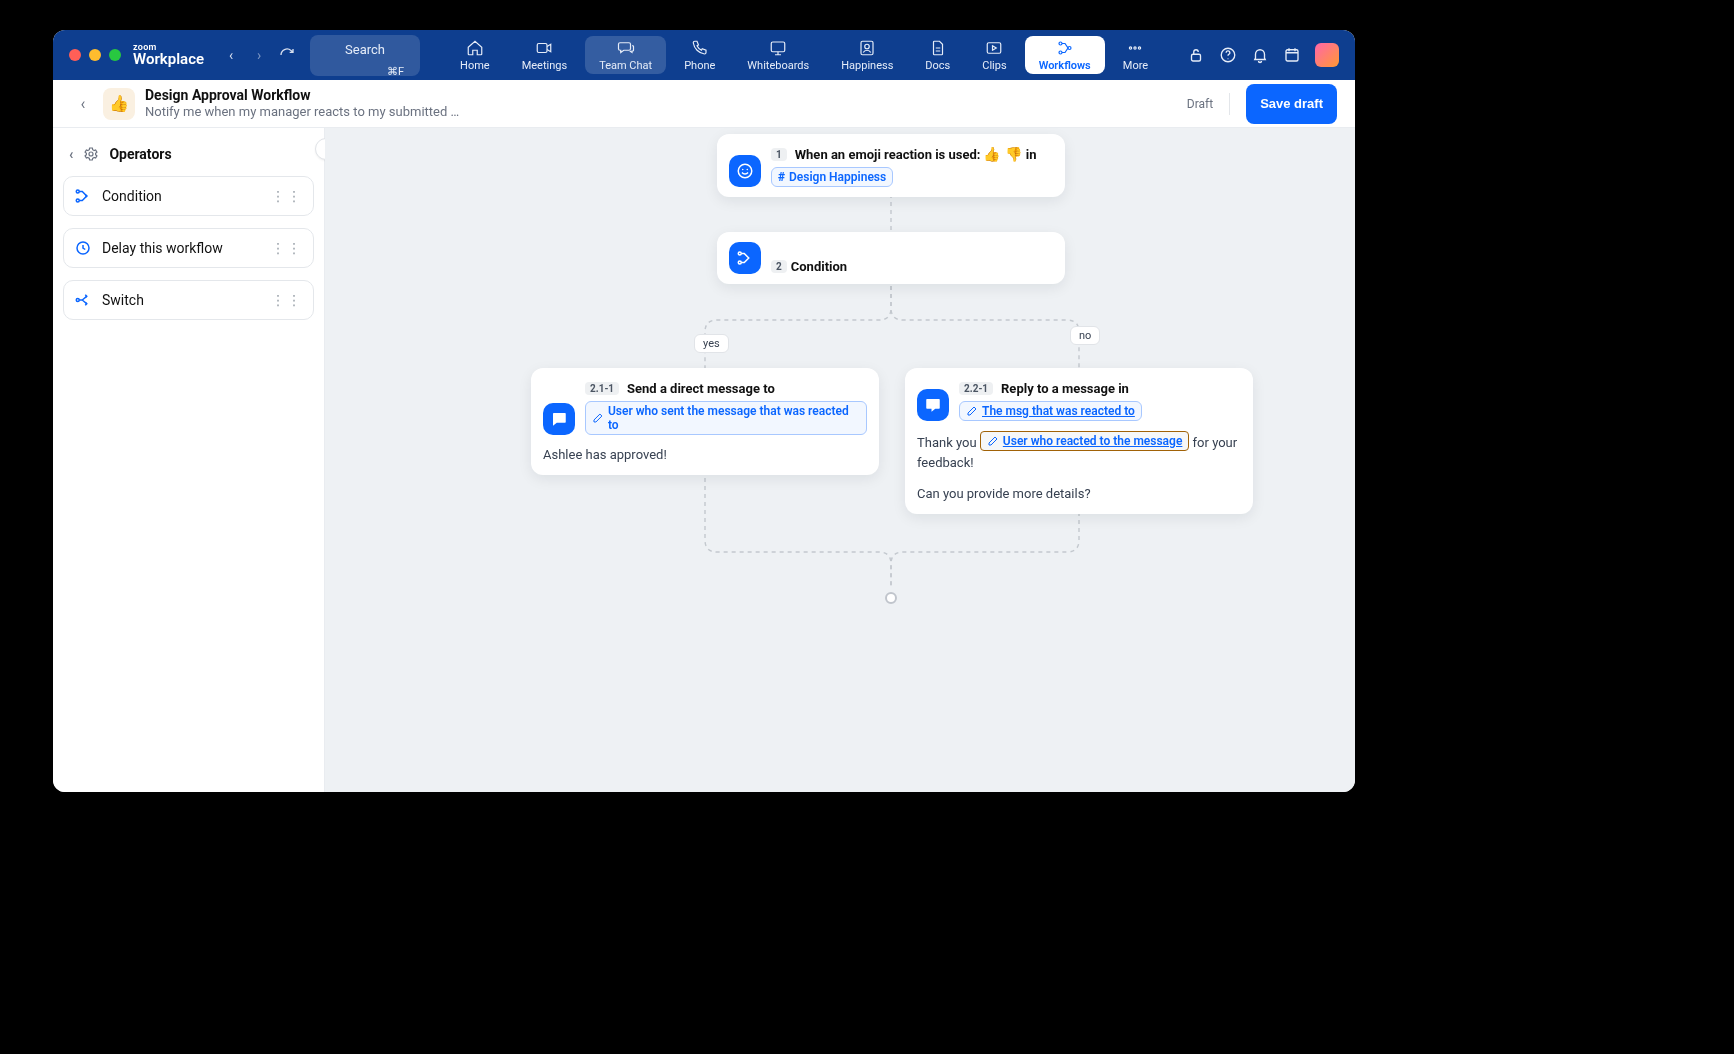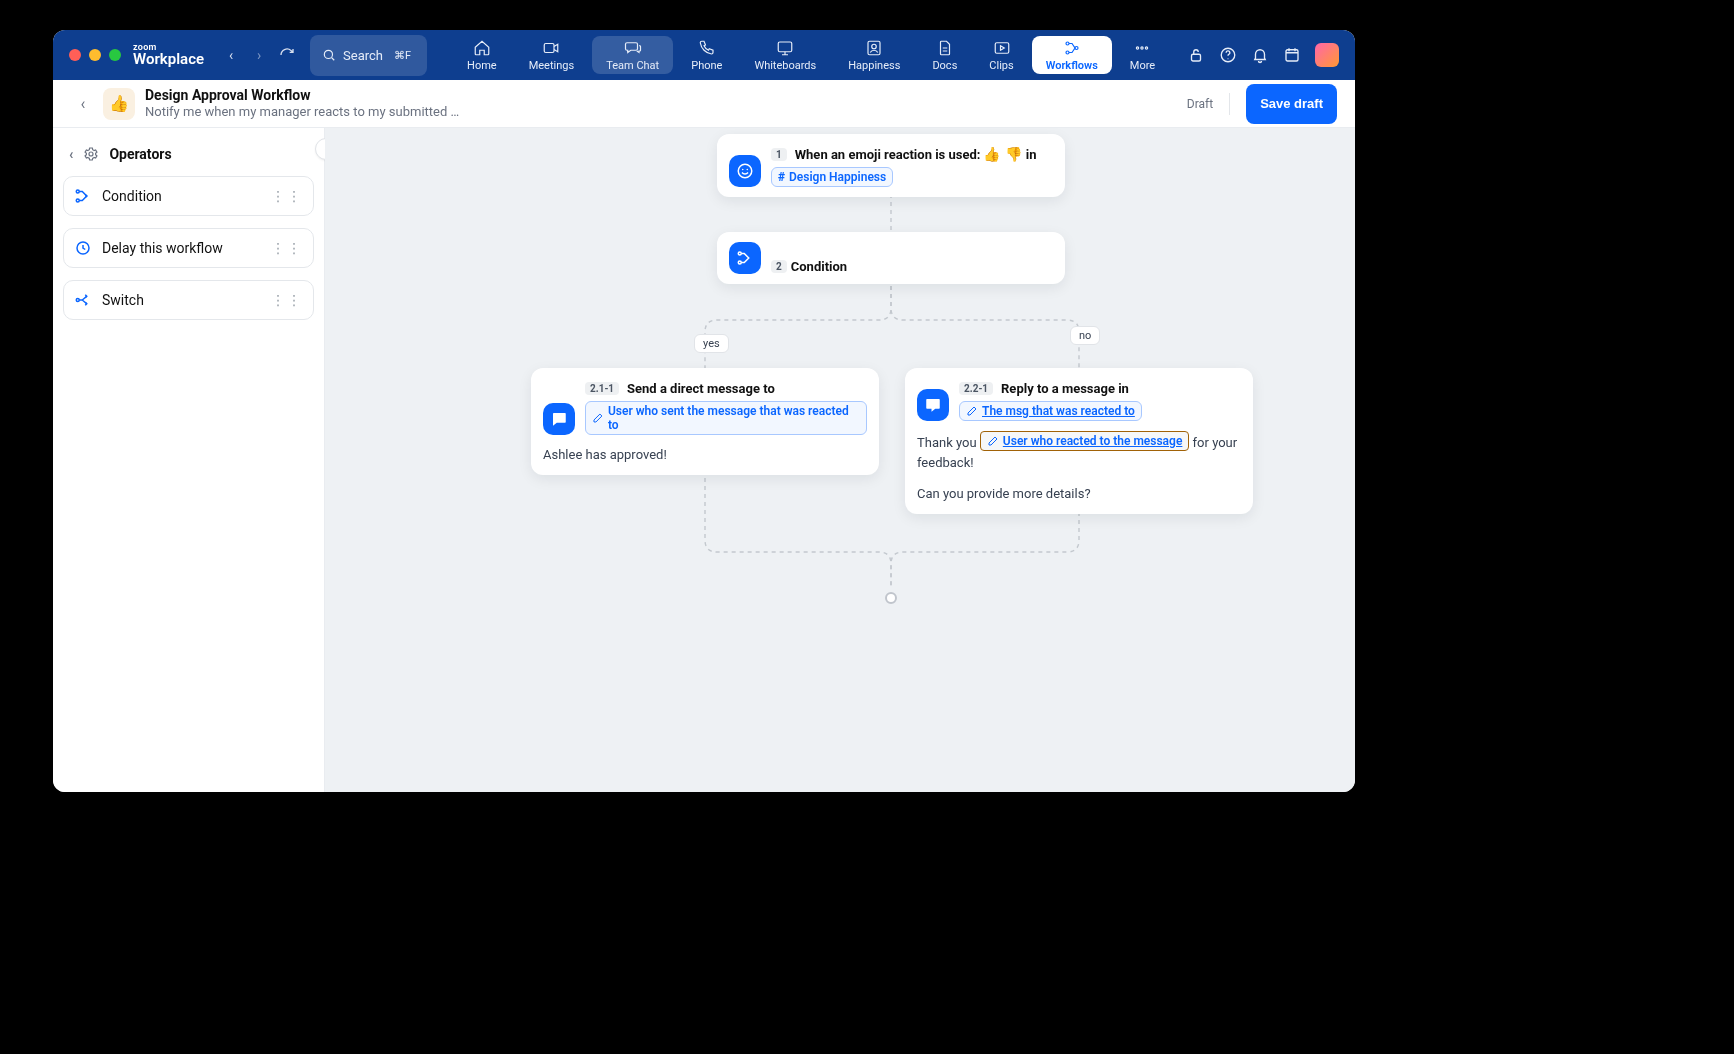--- a/index.html
+++ b/index.html
@@ -29,20 +29,21 @@
   .brand-big{font-size:15px; font-weight:600;}
   .nav-arrows{display:flex; align-items:center; gap:6px; margin:0 6px;}
   .ico-btn{color:#d6deee; width:22px; height:22px; display:flex;align-items:center;justify-content:center; border-radius:4px; font-size:14px; cursor:pointer;}
   .ico-btn.dim{opacity:.55;}
   .search-pill{
     display:flex; align-items:center; gap:7px;
     background: rgba(255,255,255,.14);
     border-radius:8px; height:41px; padding:0 12px; margin:0 12px;
     color:#e5ecf8; font-size:13px;
     min-width:110px;
+    flex-direction:column;
   }
   .kbd{ font-size:11px; background: rgba(255,255,255,.0); padding:1px 4px; border-radius:3px; color:#e5ecf8; }
   .tabs { display:flex; align-items:flex-start; height:100%; margin-left:12px; }
   .tab{ display:flex; flex-direction:column; align-items:center; justify-content:center; padding:0 14px; color:#e5ecf8; font-size:11px; gap:2px; cursor:pointer; border-radius:8px; margin:6px 2px; height:38px;}
   .tab svg{width:18px;height:18px;fill:none;stroke:currentColor;stroke-width:1.6;}
   .tab.current{ background:rgba(255,255,255,.16);}
   .tab.active-white{ background:#fff; color:#0a66ff; font-weight:600;}
   .tab.active-white svg{stroke:#0a66ff;}
   .right-icons{ margin-left:auto; display:flex; align-items:center; gap:14px; padding-right:6px;}
   .right-icons .ri{ width:18px;height:18px; color:#e5ecf8; cursor:pointer; display:flex;align-items:center;justify-content:center;}

